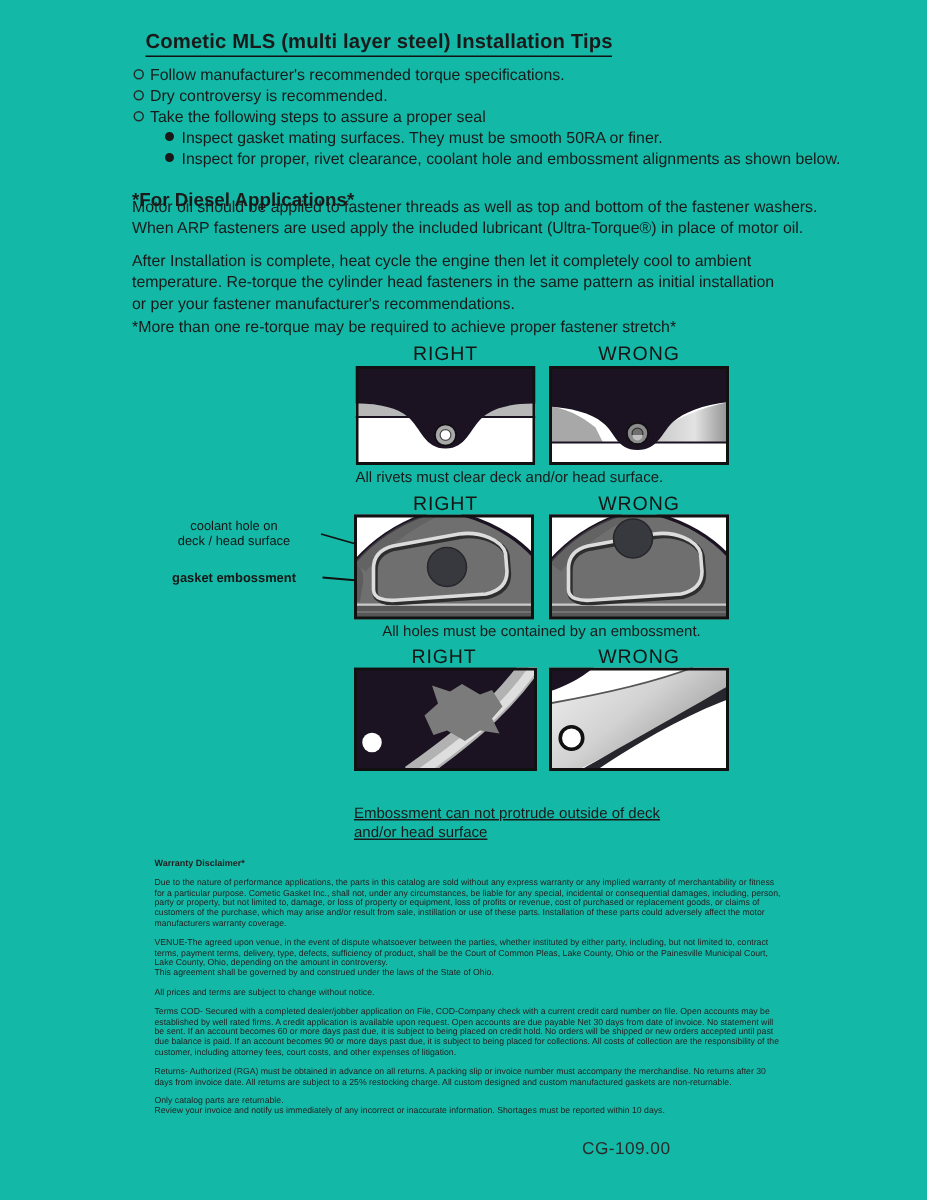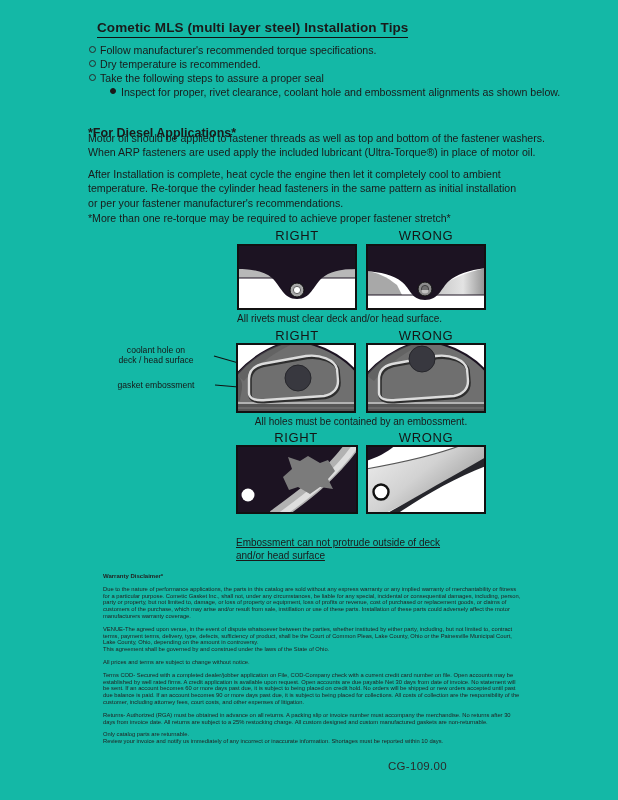--- a/index.html
+++ b/index.html
@@ -45,25 +45,29 @@
 
   <div class="abs title">Cometic MLS (multi layer steel) Installation Tips</div>
 
   <div class="abs bullets">
     <div class="b-row">
       <span class="b-marker"></span>
       <span>Follow manufacturer's recommended torque specifications.</span>
     </div>
     <div class="b-row">
       <span class="b-marker"></span>
-      <span>Dry temperature is recommended.</span>
+      <span>Dry controversy is recommended.</span>
     </div>
     <div class="b-row">
       <span class="b-marker"></span>
       <span>Take the following steps to assure a proper seal</span>
+    </div>
+    <div class="b-row sub">
+      <span class="b-marker filled"></span>
+      <span>Inspect gasket mating surfaces.  They must be smooth 50RA or finer.</span>
     </div>
     <div class="b-row sub">
       <span class="b-marker filled"></span>
       <span>Inspect for proper, rivet clearance, coolant hole and embossment alignments as shown below.</span>
     </div>
   </div>
 
   <div class="abs h2">*For Diesel Applications*</div>
   <div class="abs body-p pre p1">Motor oil should be applied to fastener threads as well as top and bottom of the fastener washers.
 When ARP fasteners are used apply the included lubricant (Ultra-Torque®) in place of motor oil.</div>
@@ -105,21 +109,21 @@
     <rect x="1" y="1" width="118" height="64" fill="none" stroke="#111111" stroke-width="2"></rect>
   </svg>
 
   <div class="abs caption" style="left:237px;top:312px;">All rivets must clear deck and/or head surface.</div>
 
   <div class="abs dlabel" style="left:237px;top:328px;">RIGHT</div>
   <div class="abs dlabel" style="left:366px;top:328px;">WRONG</div>
 
   <div class="abs ann pre" style="left:100px;top:346px;">coolant hole on
 deck / head surface</div>
-  <div class="abs ann" style="left:100px;top:381px;">gasket embossment</div>
+  <div class="abs ann" style="left:100px;top:381px;font-weight:bold;">gasket embossment</div>
 
   <svg class="abs" style="left:205px;top:350px;" width="96" height="46" viewBox="0 0 96 46">
     <line x1="9" y1="6" x2="86" y2="28" stroke="#111" stroke-width="1.2"></line>
     <path d="M86,28 l-6,-3 2,4 z" fill="#111"></path>
     <line x1="10" y1="35" x2="57" y2="39" stroke="#111" stroke-width="1.2"></line>
   </svg>
 
   <svg class="abs" style="left:236px;top:343px;" width="120" height="70" viewBox="0 0 120 70">
     <rect x="0" y="0" width="120" height="70" fill="#6f6f6f"></rect>
     <path d="M0,32 C10,38 5,48 4,58 L0,58 Z" fill="#5d5d5d"></path>

